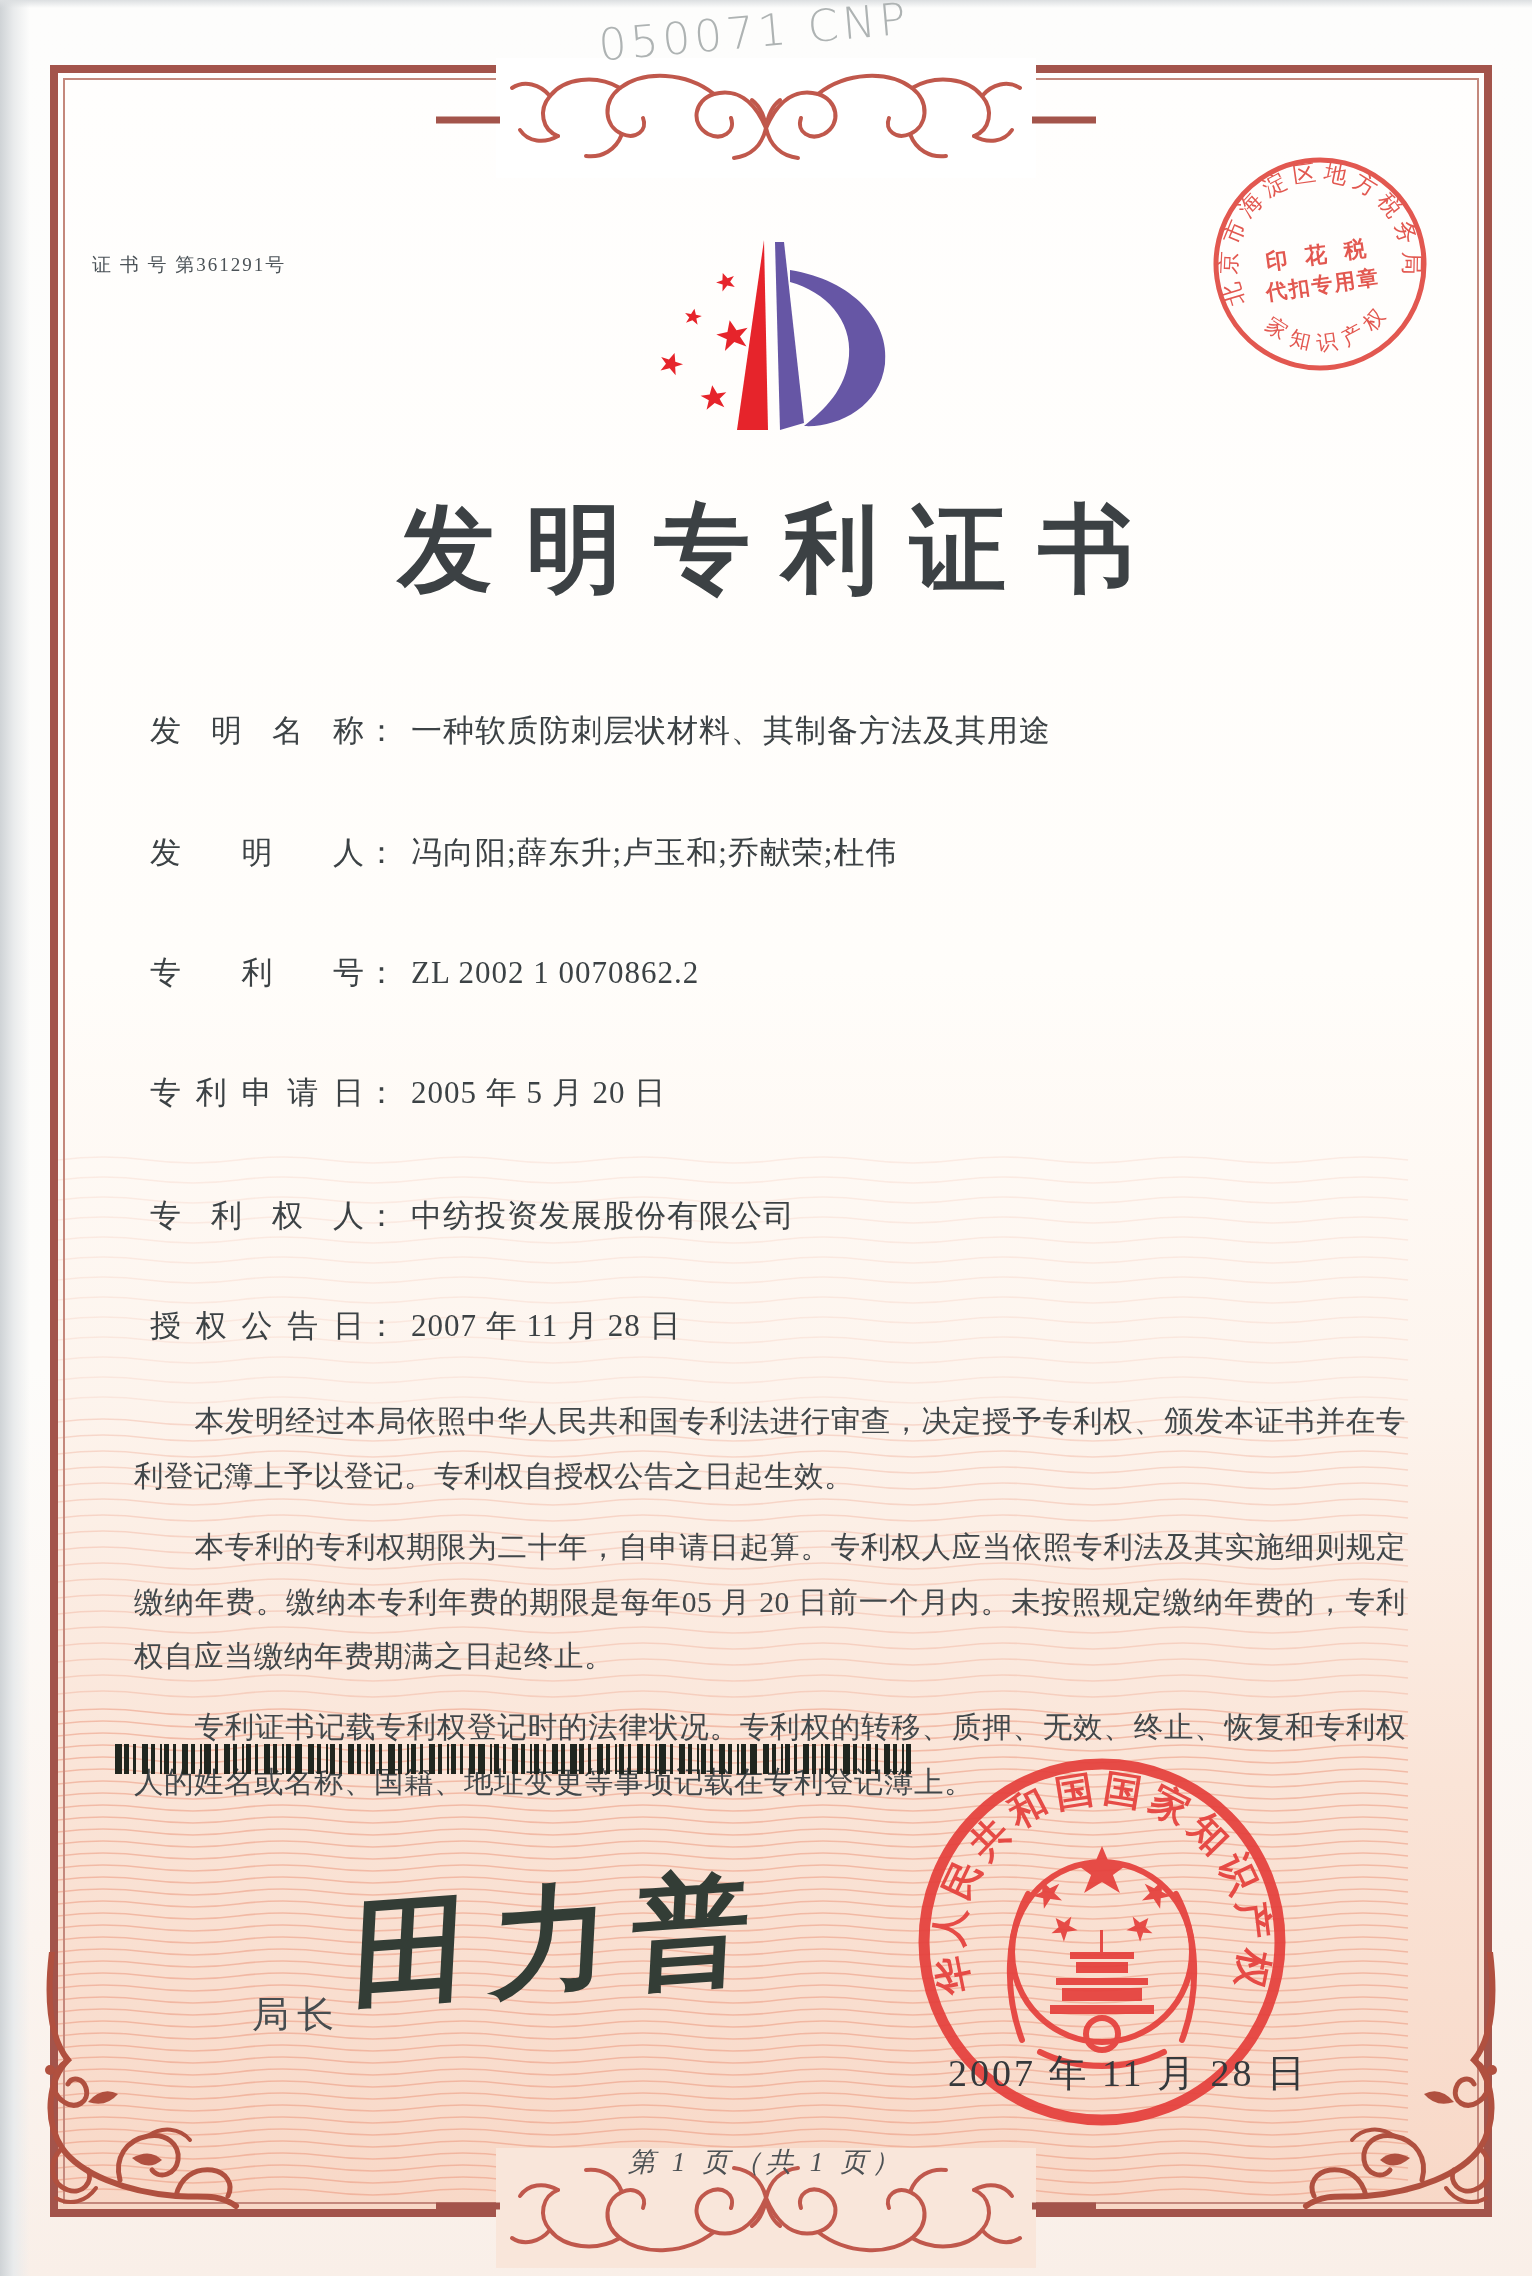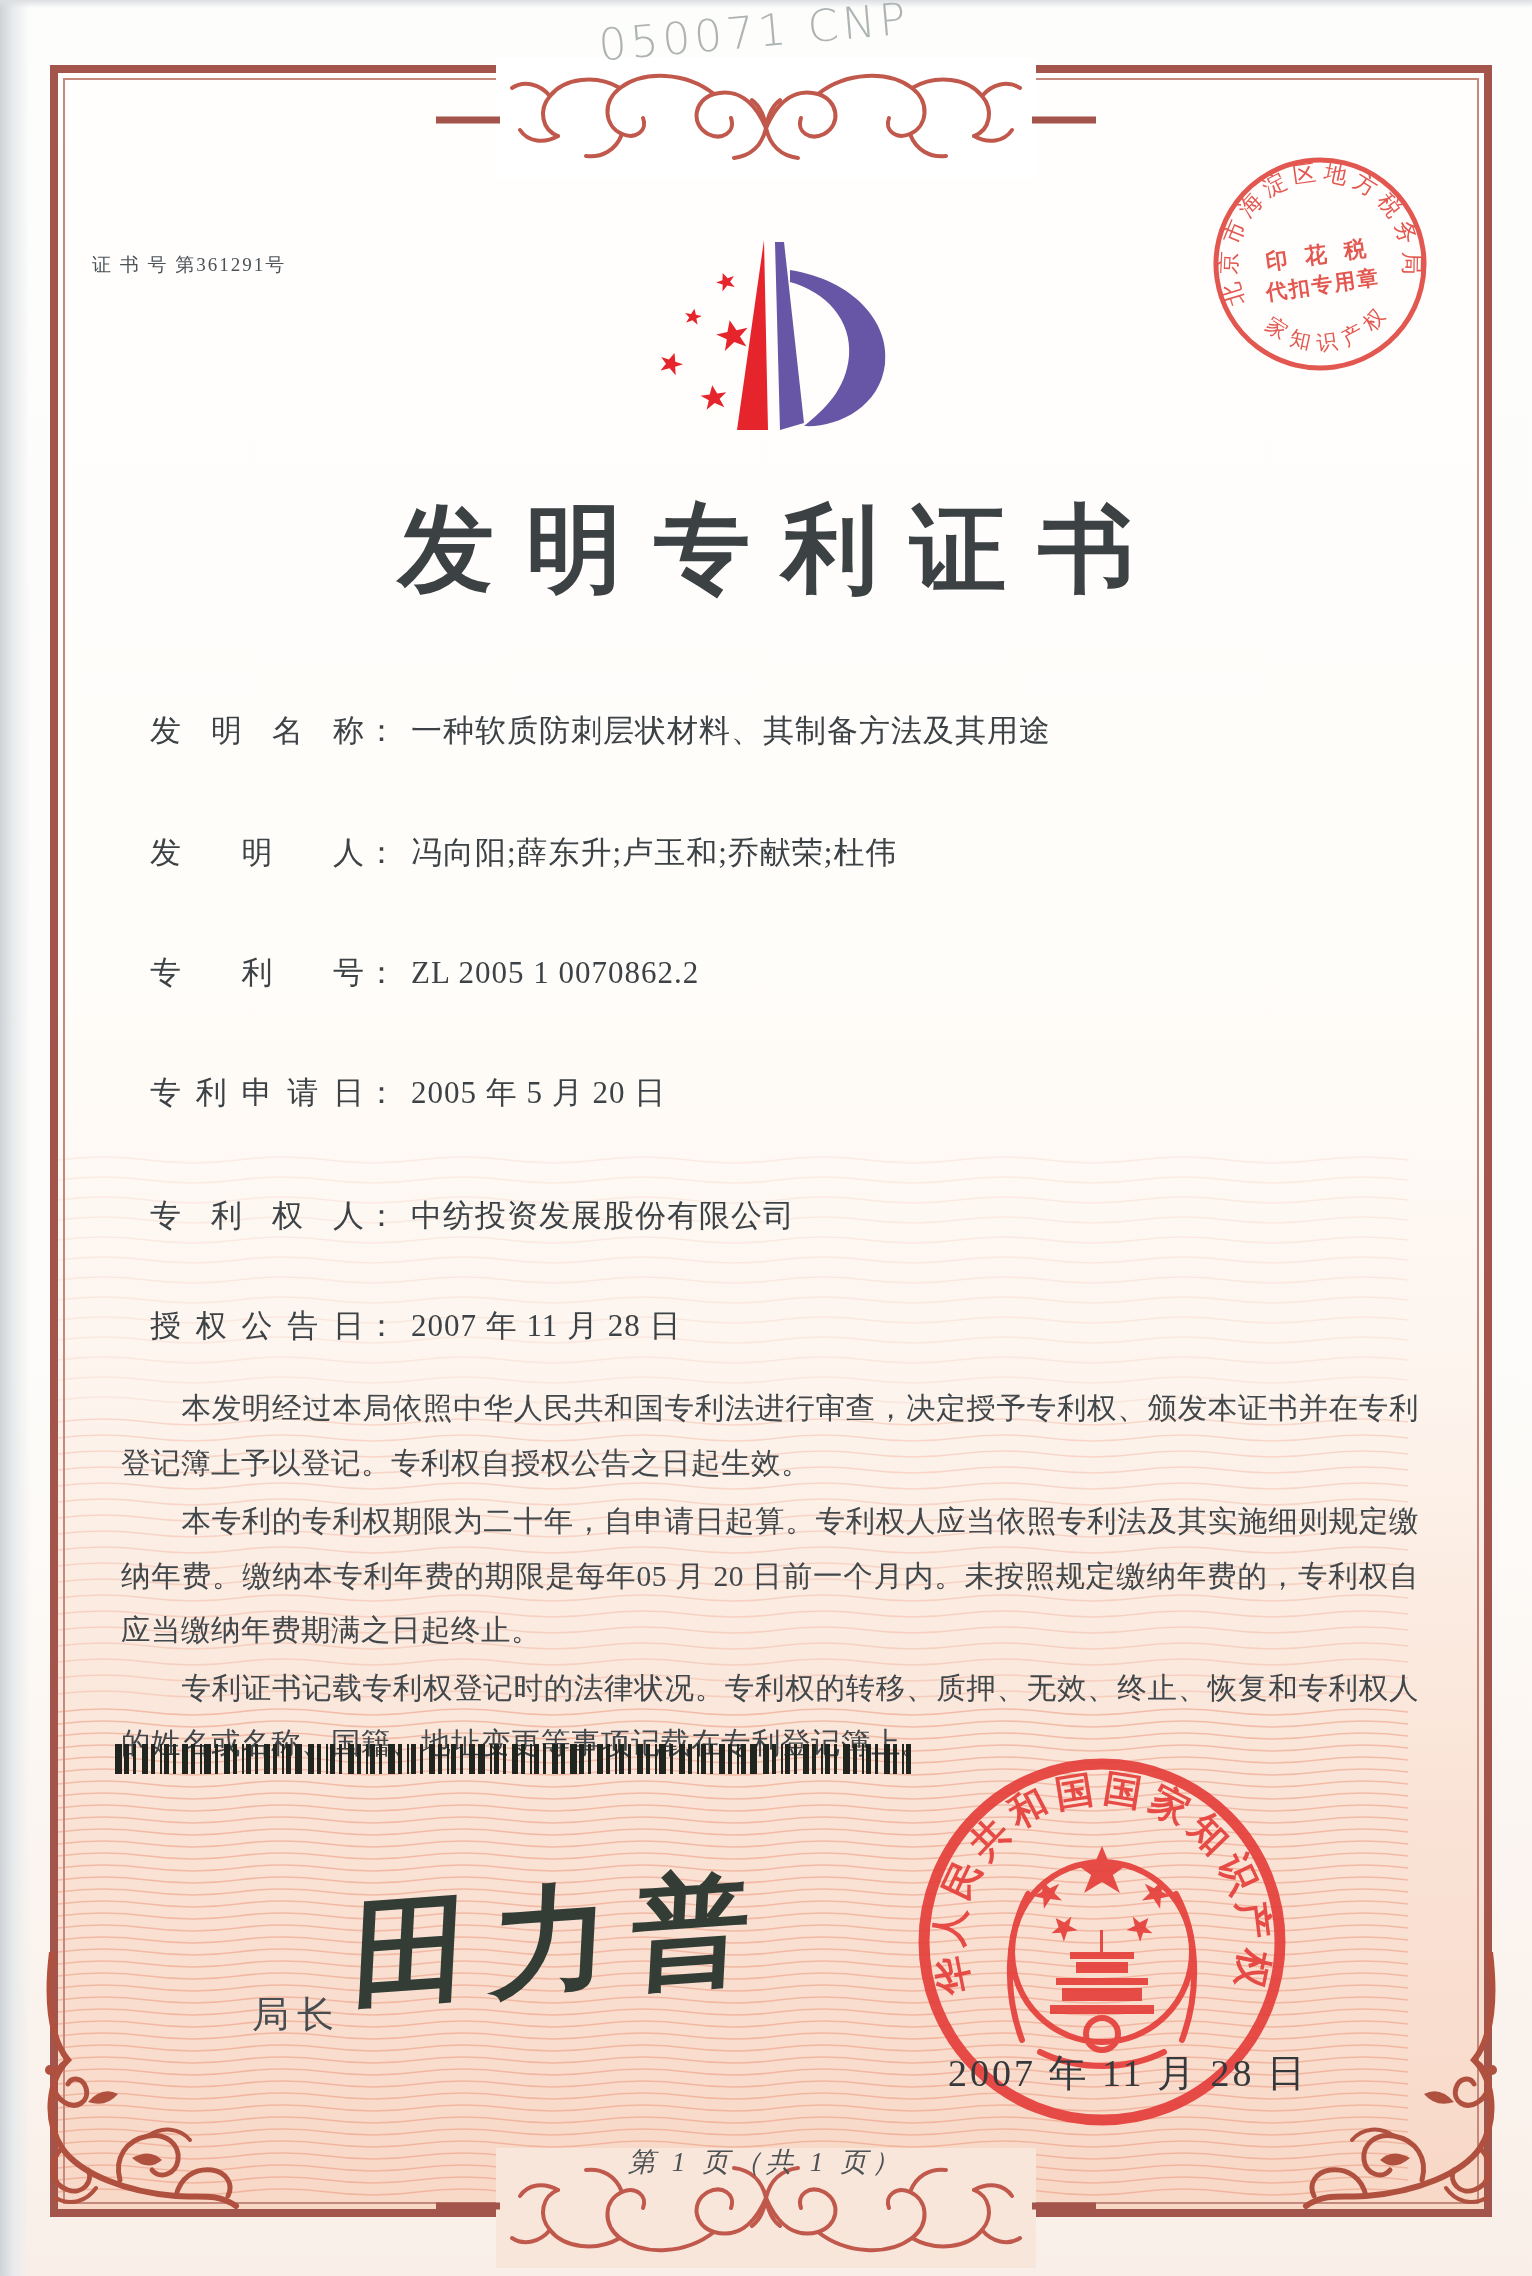--- a/index.html
+++ b/index.html
@@ -42,21 +42,21 @@
 
   .fields{position:absolute;left:150px;top:0;z-index:4;width:1280px;}
   .field-row{position:absolute;left:0;font-size:31px;color:#3c4245;white-space:nowrap;margin-top:12px;}
   .flabel{display:inline-block;width:214px;text-align:justify;text-align-last:justify;vertical-align:top;}
   .fcolon{display:inline-block;margin:0 14px 0 2px;}
   .fvalue{display:inline-block;letter-spacing:1px;}
   .fr0{top:698px}.fr1{top:820px}.fr2{top:940px}.fr3{top:1060px}.fr4{top:1183px}.fr5{top:1293px}
 
   .body-text{position:absolute;left:118px;top:1378px;width:1304px;z-index:4;
         font-size:29.5px;line-height:1.86;color:#41474a;text-align:justify;letter-spacing:.5px;}
-  .body-text p{margin:3px;text-indent:2.05em;}
+  .body-text p{margin:16px;text-indent:2.05em;}
 
   .barcode{position:absolute;left:115px;top:1744px;width:806px;height:30px;z-index:4;}
 
   .sig-label{position:absolute;left:252px;top:1990px;z-index:4;font-size:37px;color:#474d50;letter-spacing:8px;}
   .sig-name{position:absolute;left:352px;top:1862px;z-index:4;font-size:118px;font-weight:600;
         color:#333d36;letter-spacing:22px;transform:rotate(-4deg) skewX(-7deg);white-space:nowrap;}
 
   .big-seal{position:absolute;left:912px;top:1752px;z-index:4;opacity:.93;}
   .issue-date{position:absolute;left:948px;top:2048px;z-index:6;font-size:38px;color:#35393c;
         letter-spacing:3px;white-space:nowrap;}
@@ -261,21 +261,21 @@
     <text font-size="21" fill="#e04a42" letter-spacing="8">
       <textPath href="#taxBottomArc" startOffset="50%" text-anchor="middle">国家知识产权局</textPath>
     </text>
   </svg>
 
   <div class="title">发明专利证书</div>
 
   <div class="fields">
     <div class="field-row fr0"><span class="flabel">发明名称</span><span class="fcolon">：</span><span class="fvalue">一种软质防刺层状材料、其制备方法及其用途</span></div>
     <div class="field-row fr1"><span class="flabel">发明人</span><span class="fcolon">：</span><span class="fvalue">冯向阳;薛东升;卢玉和;乔献荣;杜伟</span></div>
-    <div class="field-row fr2"><span class="flabel">专利号</span><span class="fcolon">：</span><span class="fvalue">ZL 2005 1 0070862.2</span></div>
+    <div class="field-row fr2"><span class="flabel">专利号</span><span class="fcolon">：</span><span class="fvalue">ZL 2002 1 0070862.2</span></div>
     <div class="field-row fr3"><span class="flabel">专利申请日</span><span class="fcolon">：</span><span class="fvalue">2005 年 5 月 20 日</span></div>
     <div class="field-row fr4"><span class="flabel">专利权人</span><span class="fcolon">：</span><span class="fvalue">中纺投资发展股份有限公司</span></div>
     <div class="field-row fr5"><span class="flabel">授权公告日</span><span class="fcolon">：</span><span class="fvalue">2007 年 11 月 28 日</span></div>
   </div>
 
   <div class="body-text">
     <p>本发明经过本局依照中华人民共和国专利法进行审查，决定授予专利权、颁发本证书并在专利登记簿上予以登记。专利权自授权公告之日起生效。</p>
     <p>本专利的专利权期限为二十年，自申请日起算。专利权人应当依照专利法及其实施细则规定缴纳年费。缴纳本专利年费的期限是每年05 月 20 日前一个月内。未按照规定缴纳年费的，专利权自应当缴纳年费期满之日起终止。</p>
     <p>专利证书记载专利权登记时的法律状况。专利权的转移、质押、无效、终止、恢复和专利权人的姓名或名称、国籍、地址变更等事项记载在专利登记簿上。</p>
   </div>

